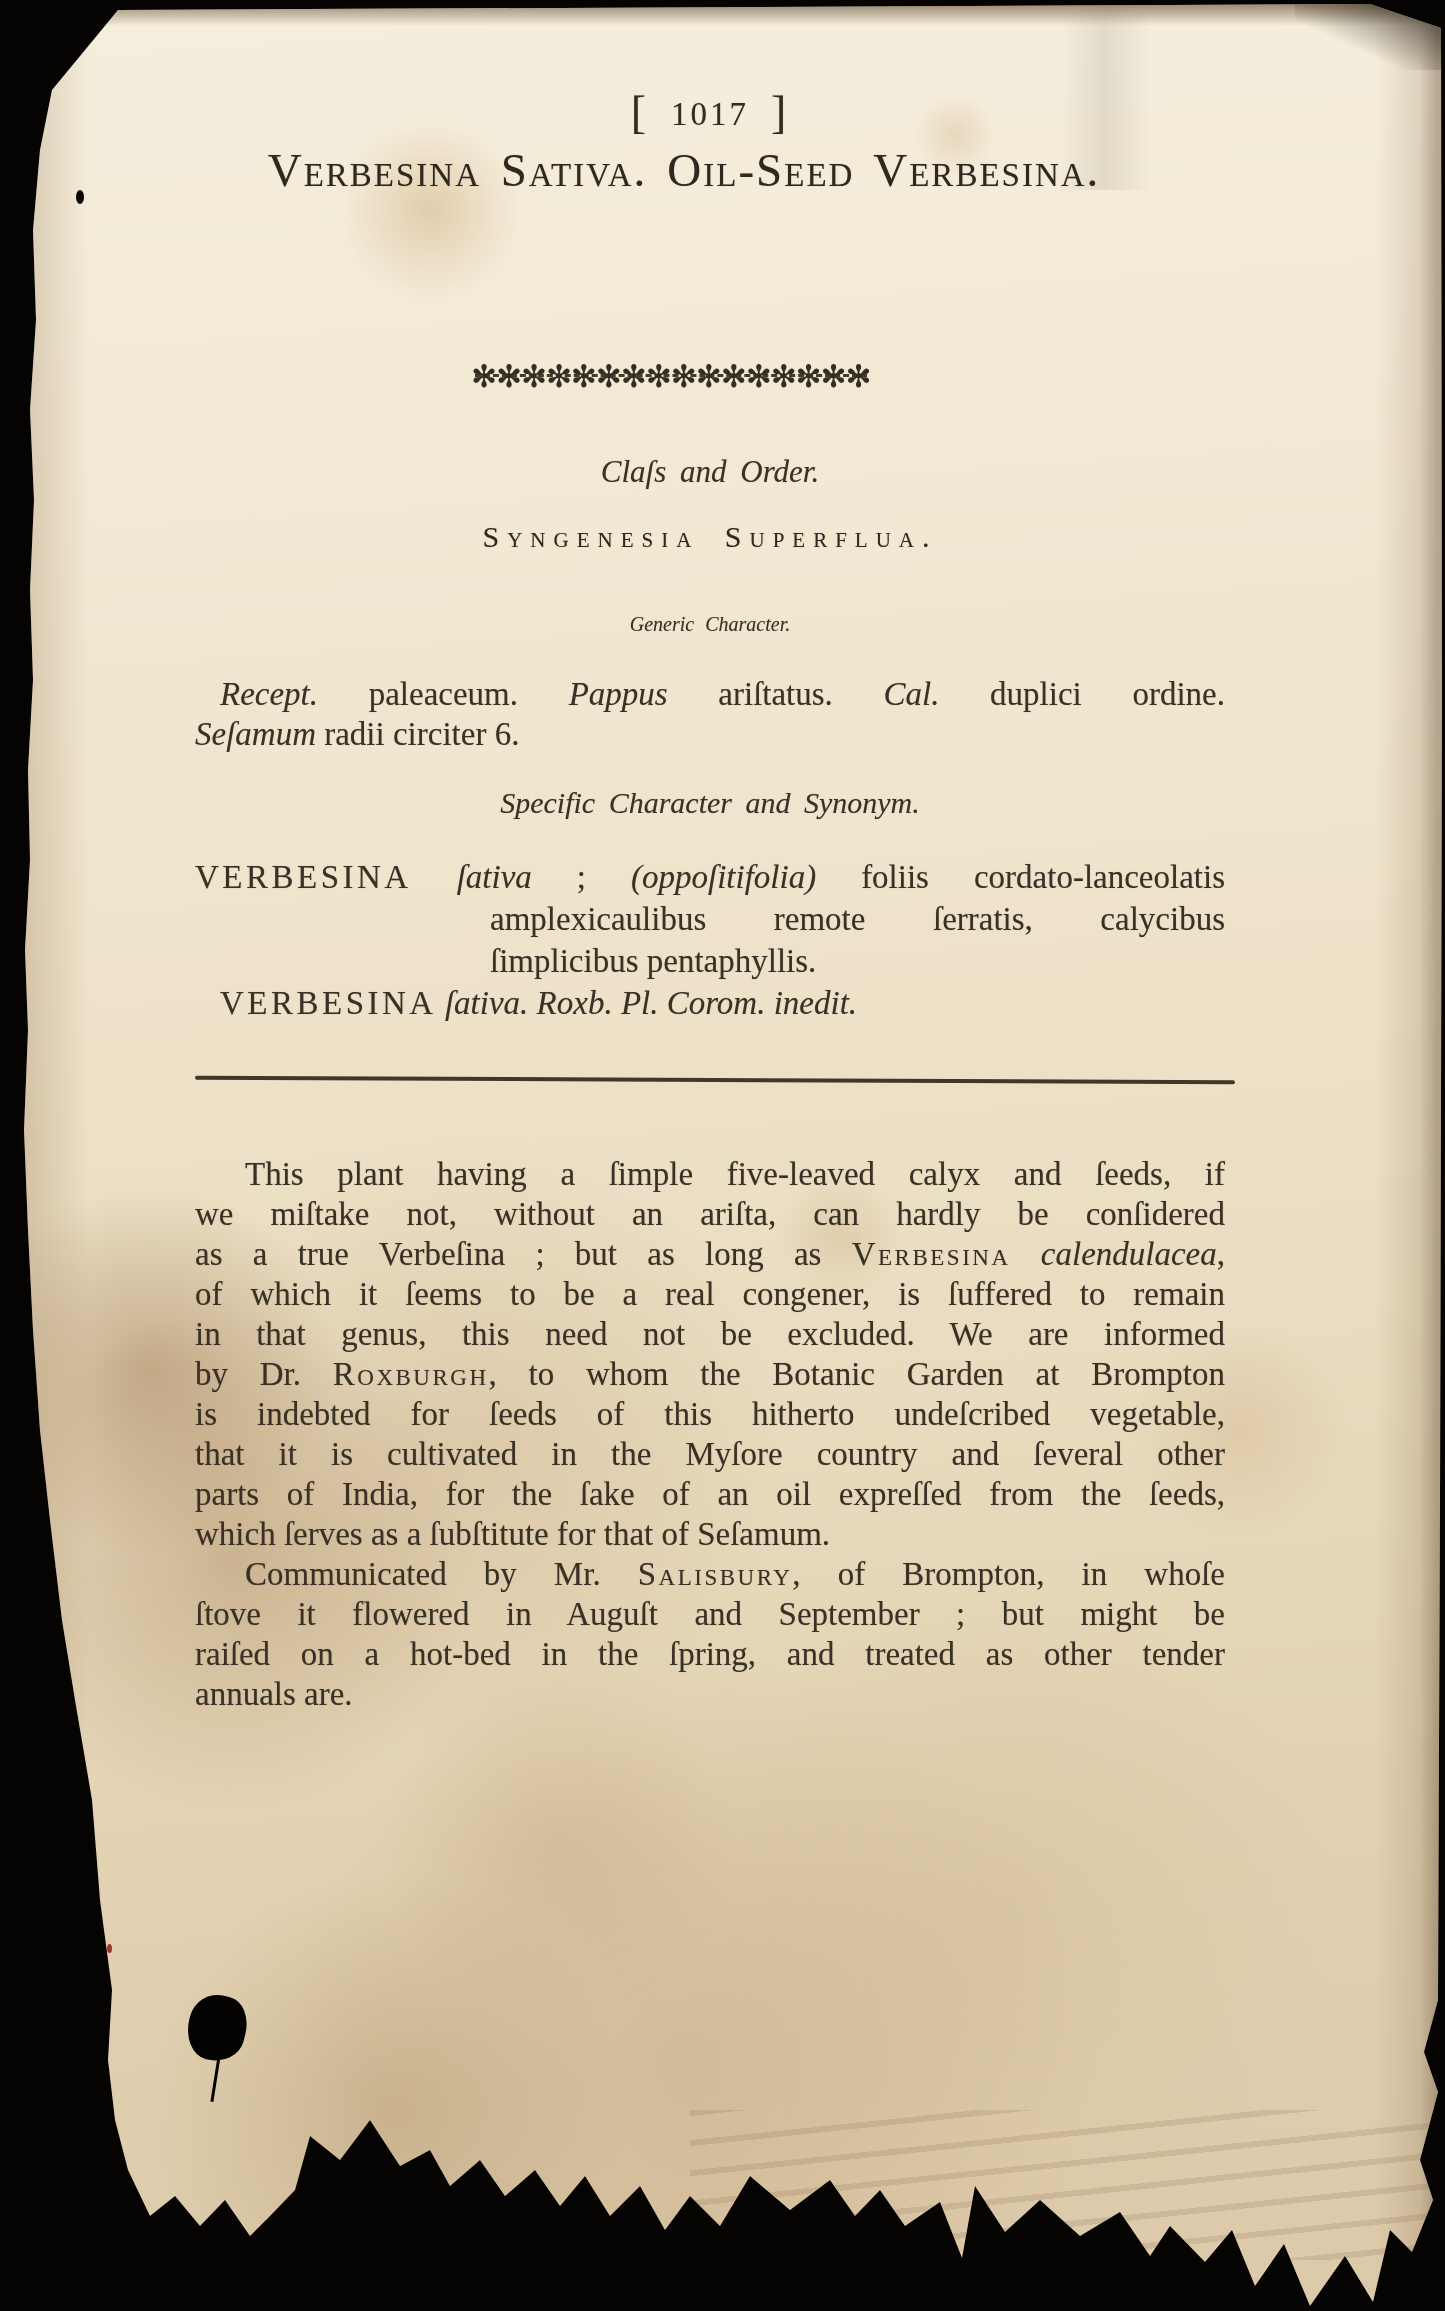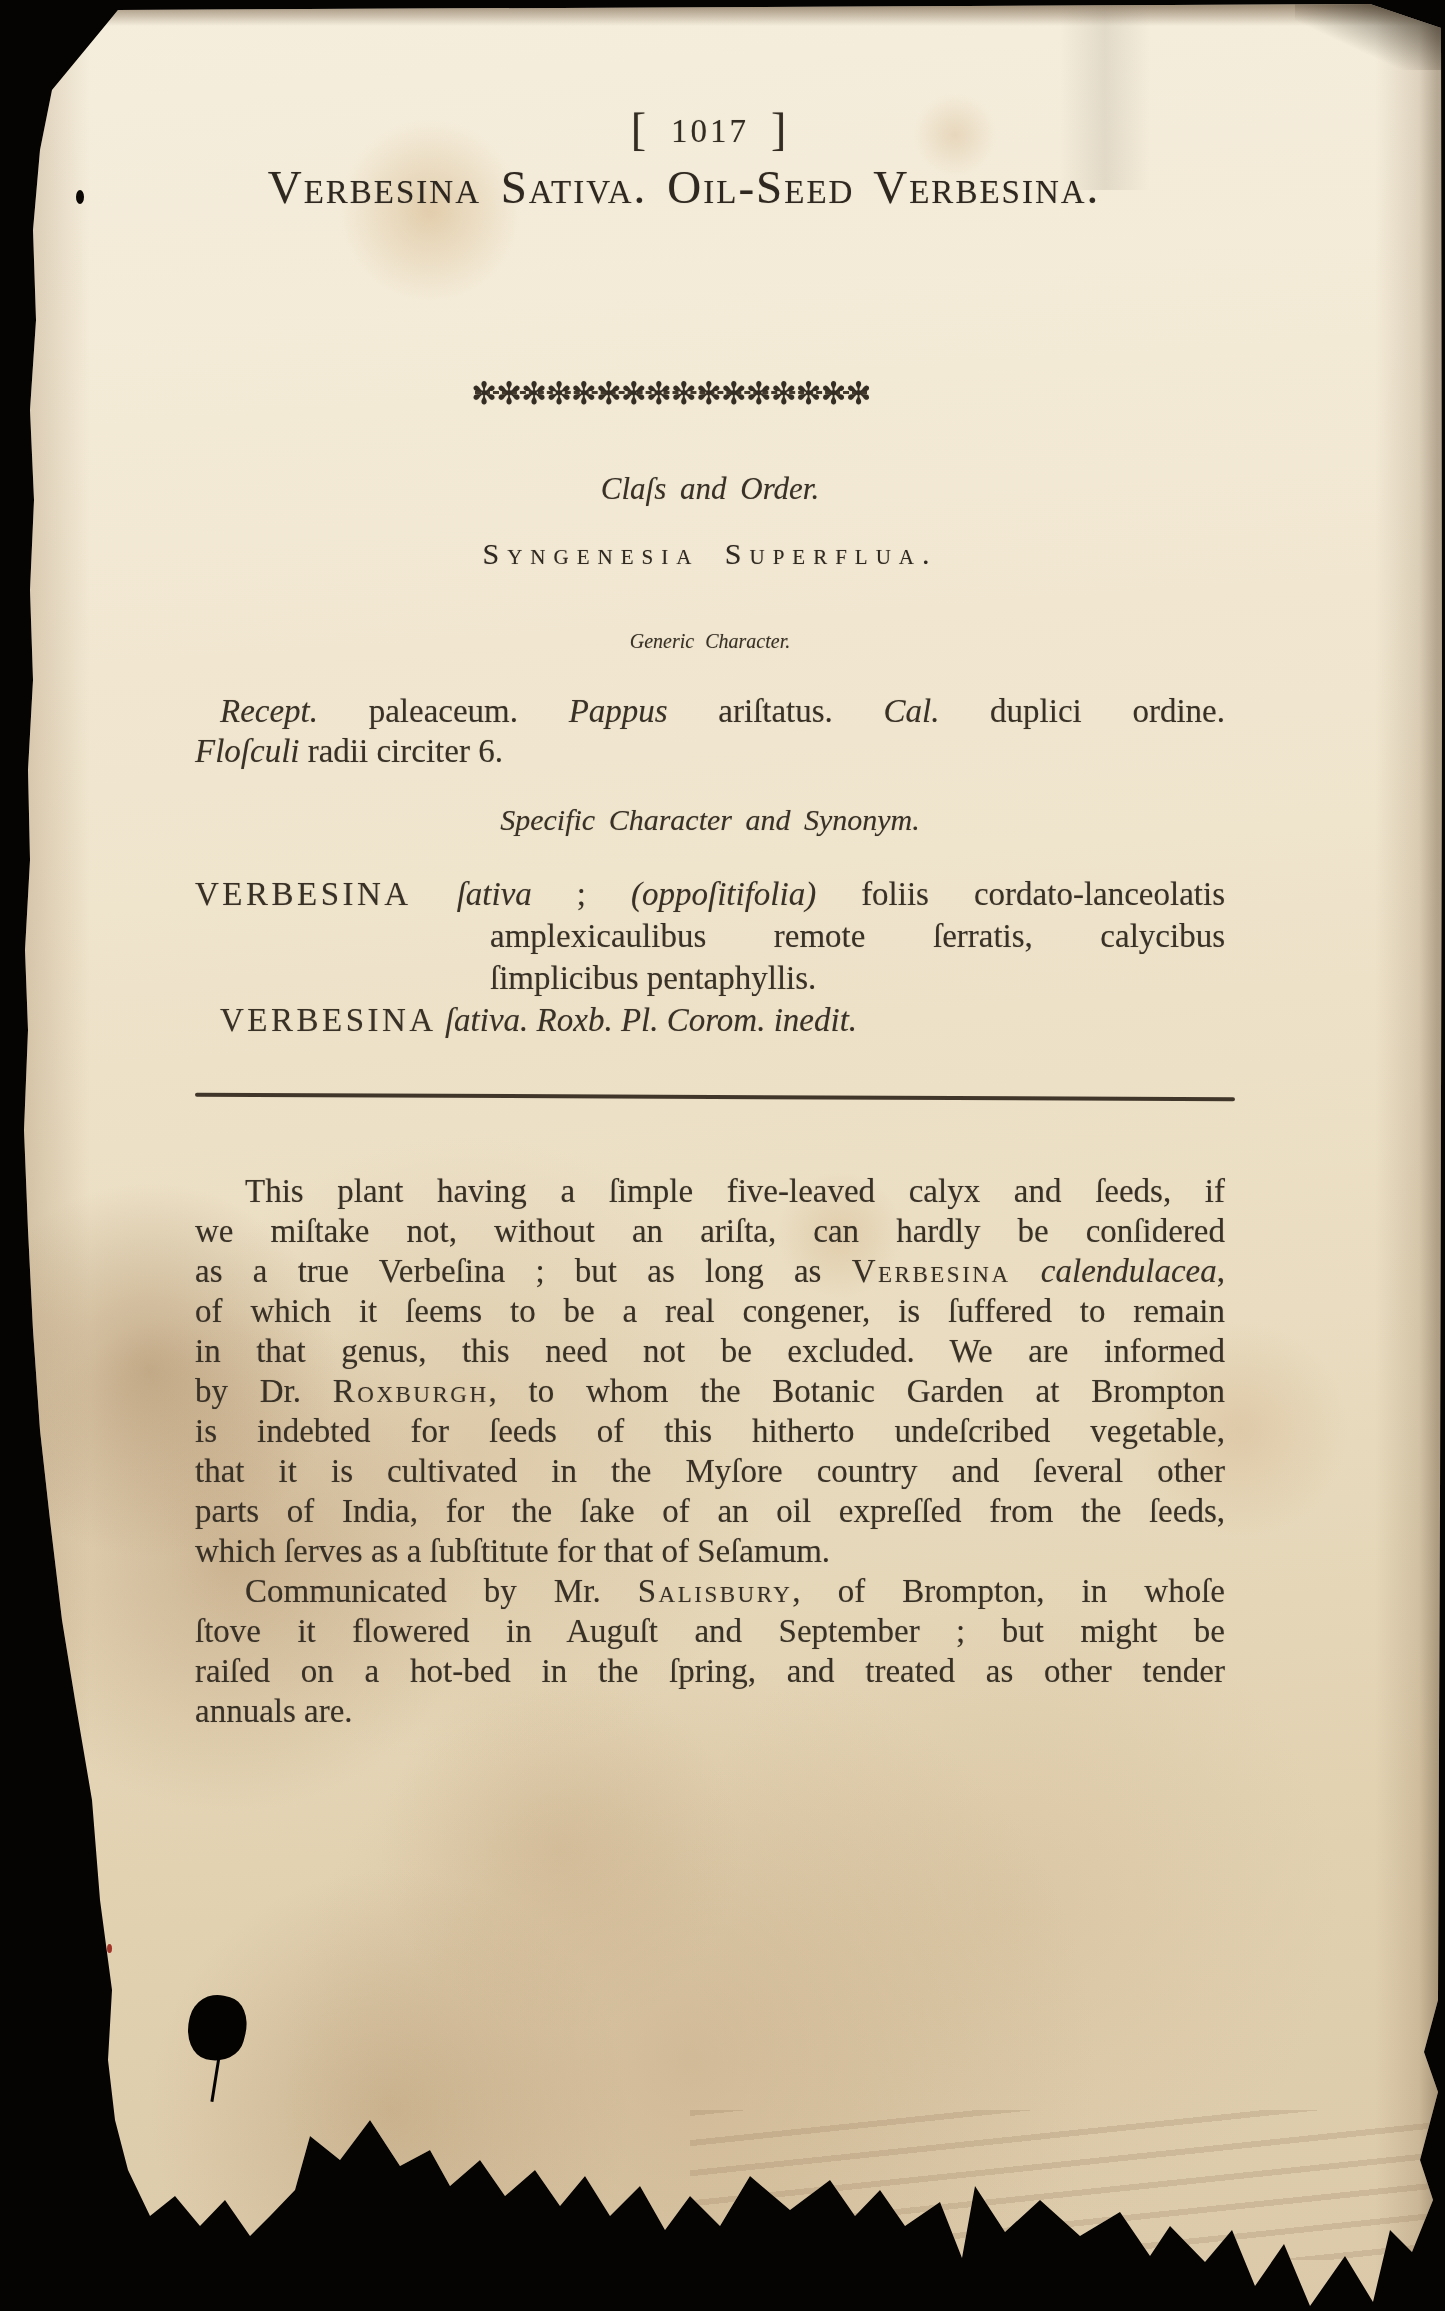--- a/index.html
+++ b/index.html
@@ -46,21 +46,21 @@
   .wrinkles{position:absolute;left:690px;top:2110px;width:750px;height:150px;
       background:repeating-linear-gradient(174deg, rgba(120,90,60,.16) 0 6px, rgba(120,90,60,0) 6px 30px);}
   .hole{position:absolute;left:188px;top:1995px;width:58px;height:66px;background:#050302;
       border-radius:54% 46% 62% 50%/48% 55% 45% 60%;transform:rotate(14deg);}
   .crack{position:absolute;left:214px;top:2056px;width:3px;height:46px;background:#050302;transform:rotate(9deg);}
   .speck-red{position:absolute;left:107px;top:1944px;width:5px;height:9px;background:#a23427;border-radius:50%;}
   .speck-blue{position:absolute;left:87px;top:2006px;width:5px;height:9px;background:#1d3c6b;border-radius:50%;}
   .edge-fleck{position:absolute;left:76px;top:190px;width:8px;height:14px;background:#0a0705;border-radius:50%;}
 
   
-  .content{position:absolute;left:195px;top:17px;width:1030px;padding-top:94px;
+  .content{position:absolute;left:195px;top:0;width:1030px;padding-top:94px;
       font-size:33px;line-height:40px;color:#393126;
       text-shadow:0 0 1px rgba(57,48,38,.35);}
   .centered{text-align:center;}
   .folio{font-size:33px;letter-spacing:3px;color:#332c23;}
   .folio .bracket{font-size:46px;line-height:0;vertical-align:-3px;padding:0 22px;}
   .title{display:flex;justify-content:center;gap:20px;margin-left:-52px;margin-top:6px;
       font-variant:small-caps;font-size:47px;line-height:60px;letter-spacing:2px;
       word-spacing:6px;color:#2e2820;white-space:nowrap;}
   .ornament{position:relative;margin-top:150px;margin-left:-78px;height:52px;}
   .ornament::before{content:"";position:absolute;left:50%;top:24px;transform:translateX(-50%);
@@ -111,21 +111,21 @@
         <span class="glyphs">✻✻✻✻✻✻✻✻✻✻✻✻✻✻✻✻</span>
       </div>
 
       <div class="head-italic centered">Claſs and Order.</div>
 
       <div class="head-smallcaps centered">Syngenesia Superflua.</div>
 
       <div class="head-italic2 centered">Generic Character.</div>
 
       <div class="gen-line1 just"><span class="seg-i">Recept.</span><span> paleaceum. </span><span class="seg-i">Pappus</span><span> ariſtatus. </span><span class="seg-i">Cal.</span><span> duplici ordine.</span></div>
-      <div><span class="seg-i">Floſculi</span><span> radii circiter 6.</span></div>
+      <div><span class="seg-i">Seſamum</span><span> radii circiter 6.</span></div>
 
       <div class="spec-head centered">Specific Character and Synonym.</div>
 
       <div class="spec-block just"><span class="seg-caps">VERBESINA</span><span> </span><span class="seg-i">ſativa</span><span> ; </span><span class="seg-i">(oppoſitifolia)</span><span> foliis cordato-lanceolatis</span><br><span>amplexicaulibus remote ſerratis, calycibus</span></div>
       <div class="spec-last"><span>ſimplicibus pentaphyllis.</span></div>
       <div class="synonym"><span class="seg-caps">VERBESINA</span><span> </span><span class="seg-i">ſativa.</span><span>  </span><span class="seg-i">Roxb. Pl. Corom. inedit.</span></div>
 
       <div class="rule"></div>
 
       <div class="para-a just"><span>This plant having a ſimple five-leaved calyx and ſeeds, if</span><br><span>we miſtake not, without an ariſta, can hardly be conſidered</span><br><span>as a true Verbeſina ; but as long as </span><span class="seg-sc">Verbesina</span><span> </span><span class="seg-i">calendulacea</span><span>,</span><br><span>of which it ſeems to be a real congener, is ſuffered to remain</span><br><span>in that genus, this need not be excluded.  We are informed</span><br><span>by Dr. </span><span class="seg-sc">Roxburgh</span><span>, to whom the Botanic Garden at Brompton</span><br><span>is indebted for ſeeds of this hitherto undeſcribed vegetable,</span><br><span>that it is cultivated in the Myſore country and ſeveral other</span><br><span>parts of India, for the ſake of an oil expreſſed from the ſeeds,</span></div>

